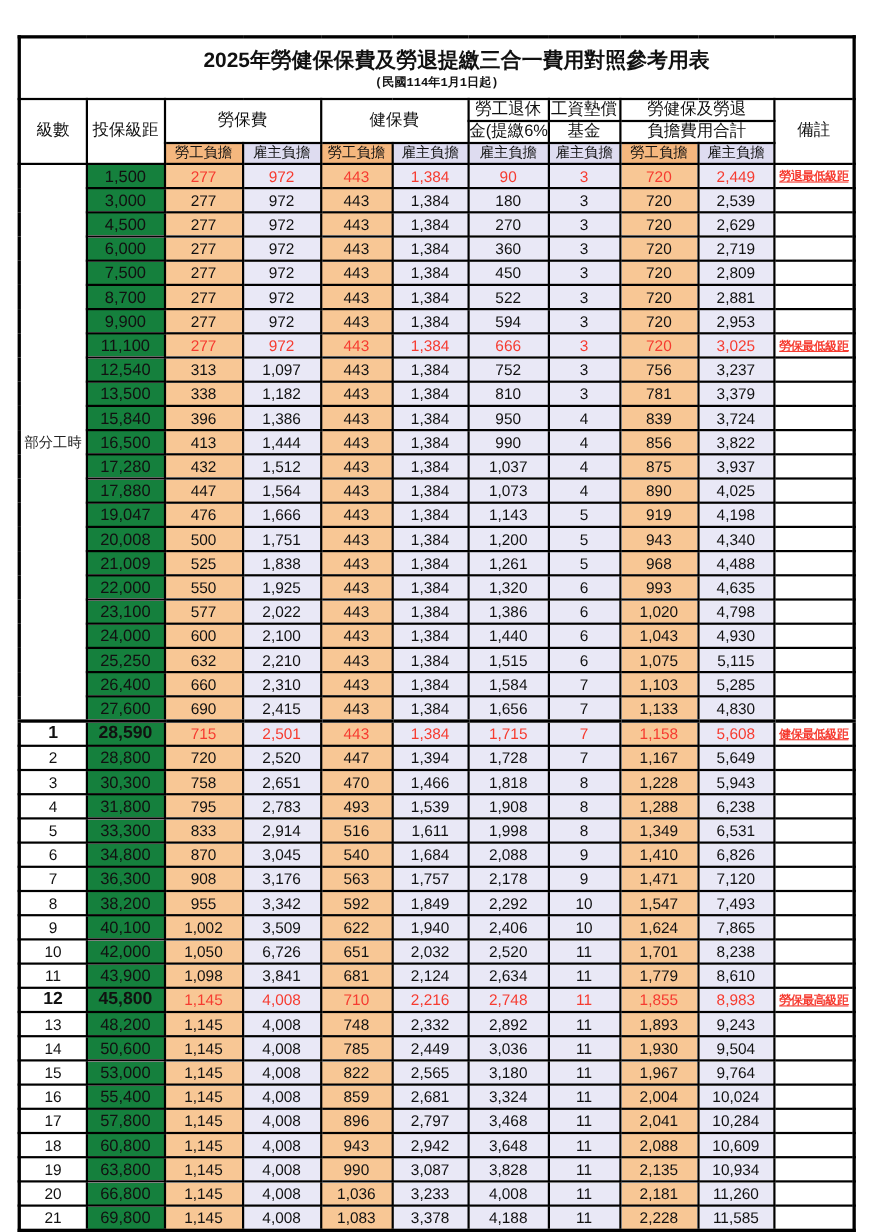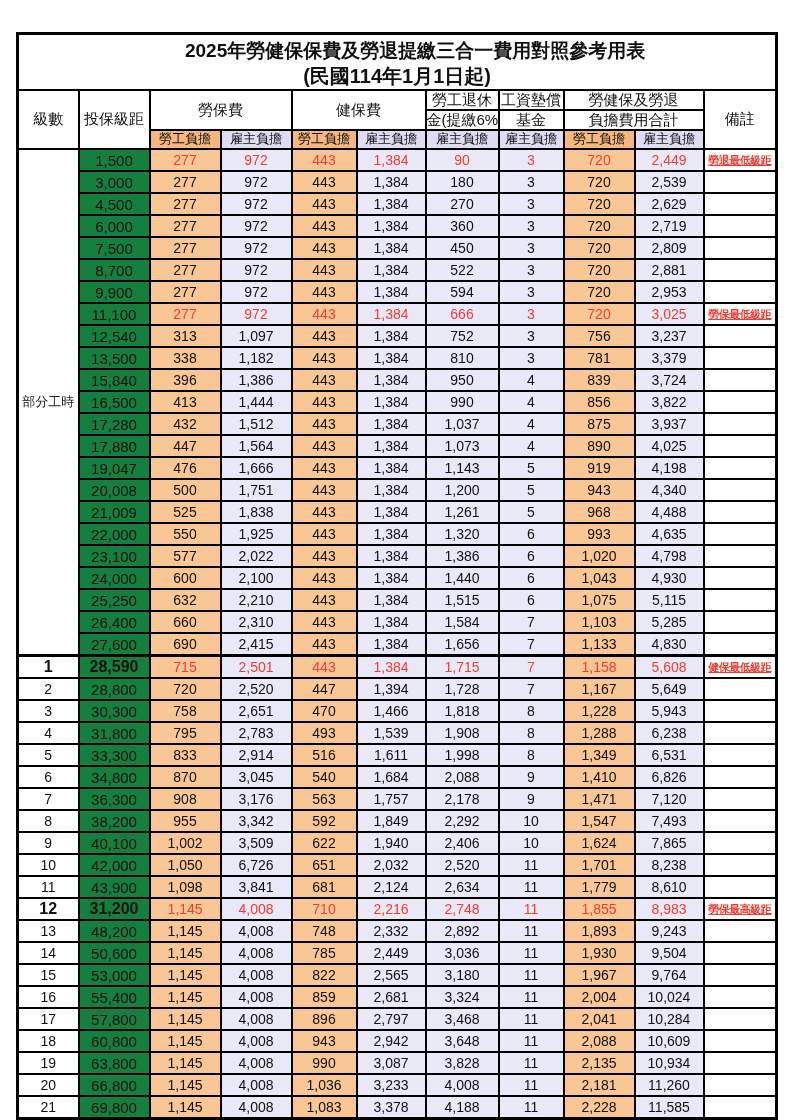--- a/index.html
+++ b/index.html
@@ -25,21 +25,21 @@
   }
   th,td{
     border:2px solid var(--border);
     text-align:center;vertical-align:middle;
     padding:0;overflow:hidden;white-space:nowrap;
     font-weight:normal;
   }
   
   .title-cell{height:54px;background:#fff;}
   .title-line{font-size:19px;font-weight:bold;line-height:1.45;margin-left:36px;}
-  .subtitle-line{font-size:20px;font-weight:bold;line-height:1.1;}
+  .subtitle-line{font-size:11px;font-weight:bold;line-height:1.1;font-family:Liberation Mono, monospace;}
   
   .hdr th{font-size:15px;background:#fff;line-height:1.1;}
   tr.hdr-a th{height:18px;}
   tr.hdr-b th{height:18px;}
   tr.hdr-c th{height:17px;font-size:13px;}
   th.emp{background:var(--emp-hdr);margin-left:36px;}
   th.er{background:var(--er-hdr);}
   
   tbody td{height:20px;font-size:14px;}
   td.level{background:#fff;font-size:14px;}
@@ -519,21 +519,21 @@
           <td class="val emp">681</td>
           <td class="val er">2,124</td>
           <td class="val er">2,634</td>
           <td class="val er">11</td>
           <td class="val emp">1,779</td>
           <td class="val er">8,610</td>
           <td class="remark"></td>
         </tr>
         <tr class="red-row bold-row">
           <td class="level">12</td>
-          <td class="bracket">31,200</td>
+          <td class="bracket">45,800</td>
           <td class="val emp">1,145</td>
           <td class="val er">4,008</td>
           <td class="val emp">710</td>
           <td class="val er">2,216</td>
           <td class="val er">2,748</td>
           <td class="val er">11</td>
           <td class="val emp">1,855</td>
           <td class="val er">8,983</td>
           <td class="remark">勞保最高級距</td>
         </tr>

